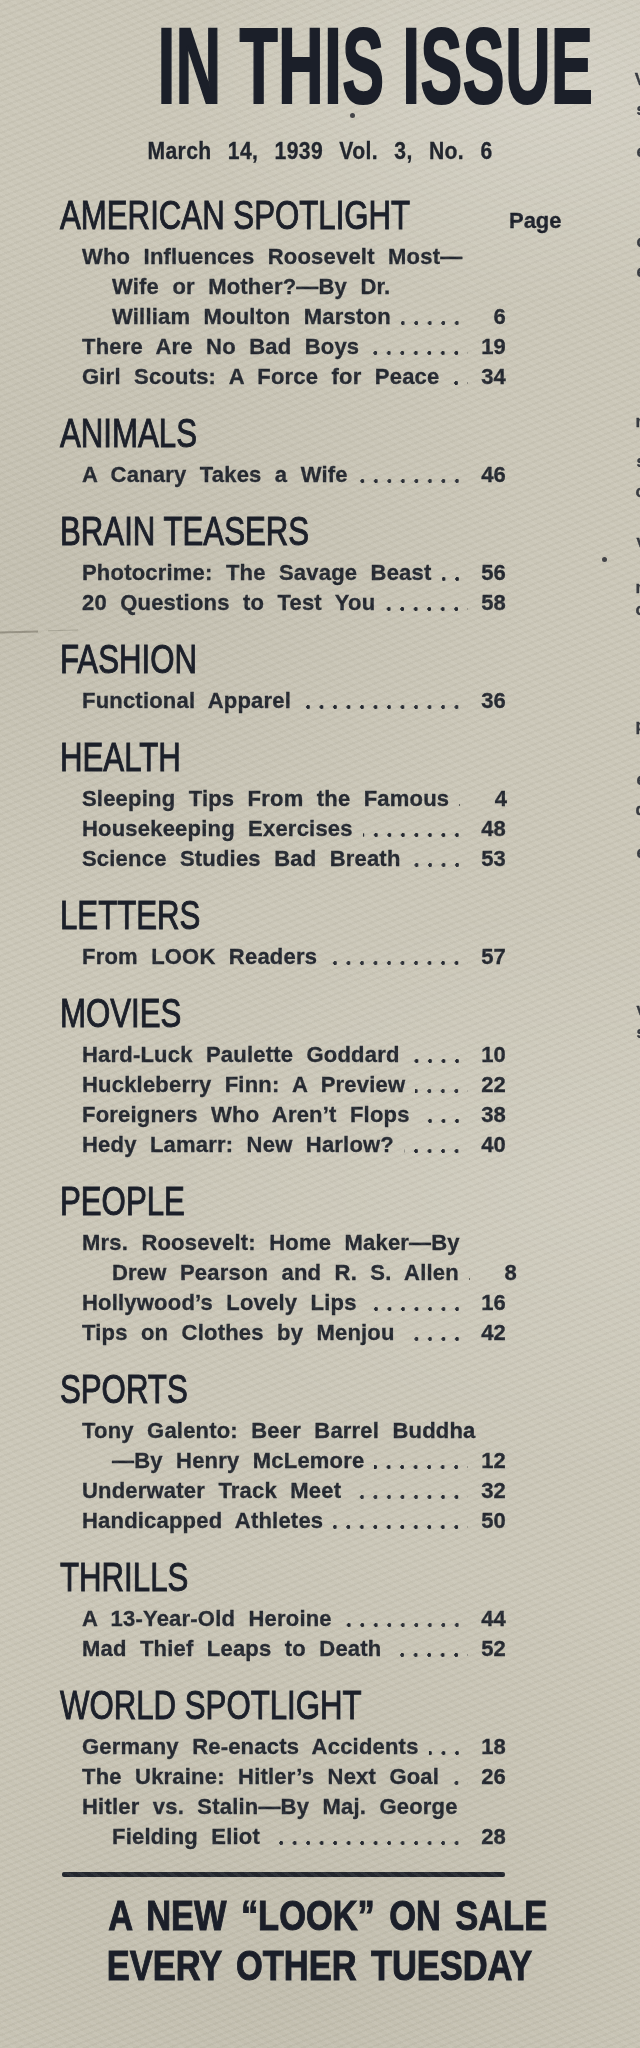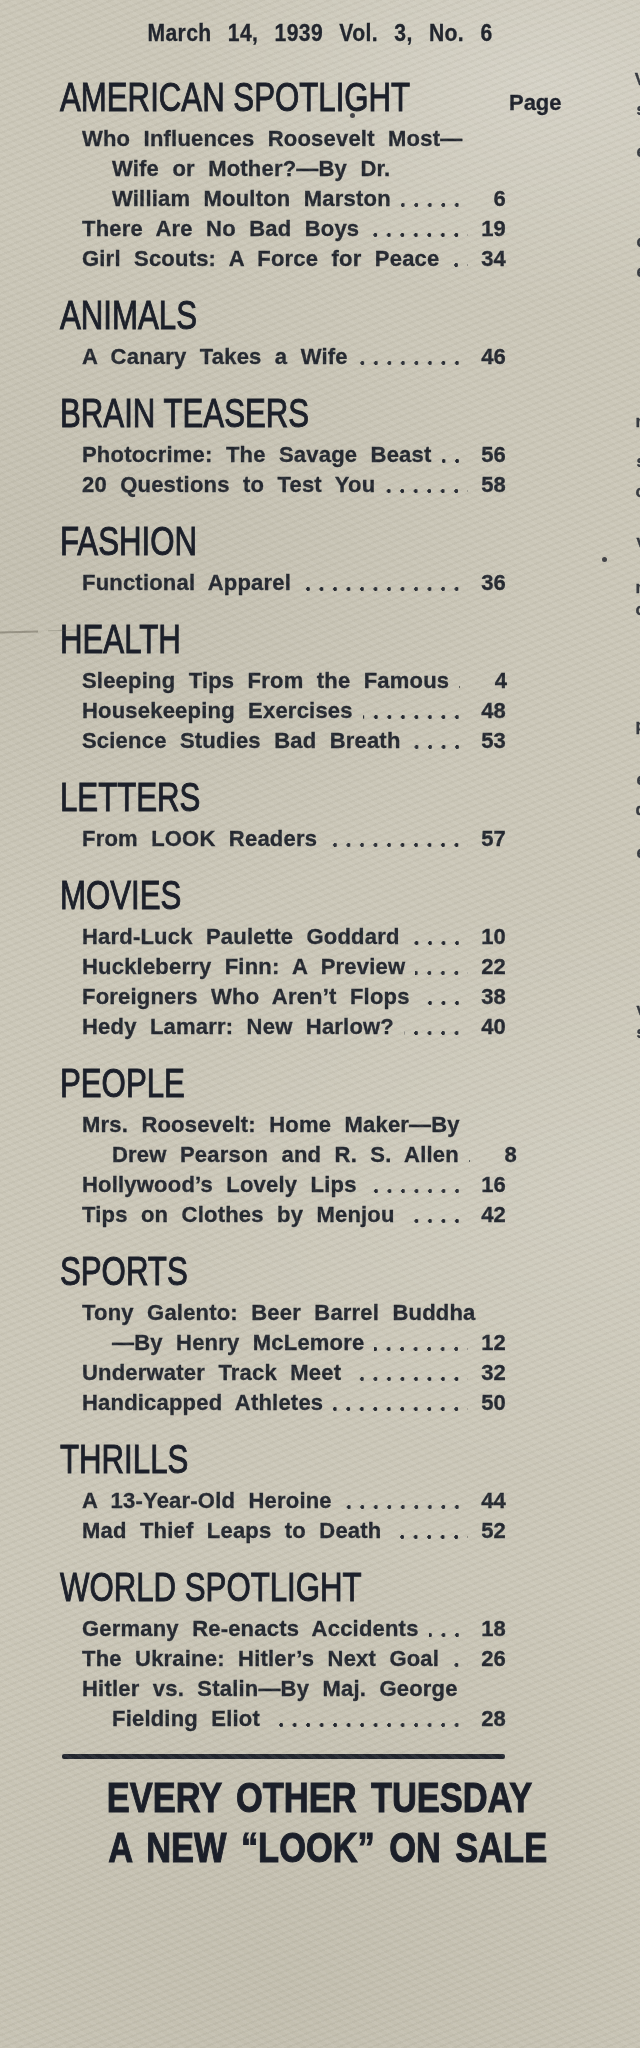--- a/index.html
+++ b/index.html
@@ -95,20 +95,21 @@
     border-top:1.5px solid rgba(95,92,78,.28);
   }
   .speck{position:absolute;width:5px;height:5px;border-radius:50%;background:rgba(32,34,42,.8);}
 </style>
 </head>
 <body>
 
 <div class="page">
   <div class="grain"></div>
 
+  <h1 class="title"><span class="condense">IN THIS ISSUE</span></h1>
 
   <div class="date-line"><span class="condense">March 14, 1939 Vol. 3, No. 6</span></div>
 
   <div class="col">
     <div id="sections">
         <section class="section">
           <div class="heading-row">
             <h2 class="section-heading"><span class="condense">AMERICAN SPOTLIGHT</span></h2>
             <span class="page-label">Page</span>
           </div>
@@ -326,22 +327,22 @@
             <div class="entry-line cont">
               <span class="entry-text">Fielding Eliot</span>
               <span class="leader"></span>
               <span class="page-num">28</span>
             </div>
           </div>
         </section>
       </div>
     <div class="rule"></div>
     <div class="footer">
+      <div class="footer-line"><span class="condense">A NEW “LOOK” ON SALE</span></div>
       <div class="footer-line"><span class="condense">EVERY OTHER TUESDAY</span></div>
-      <div class="footer-line"><span class="condense">A NEW “LOOK” ON SALE</span></div>
     </div>
   </div>
 
   <div class="edge" id="edge">
       <span style="top: 70px;">V</span>
       <span style="top: 100px;">s</span>
       <span style="top: 142px;">e</span>
       <span style="top: 232px;">c</span>
       <span style="top: 262px;">e</span>
       <span style="top: 352px;">r</span>

